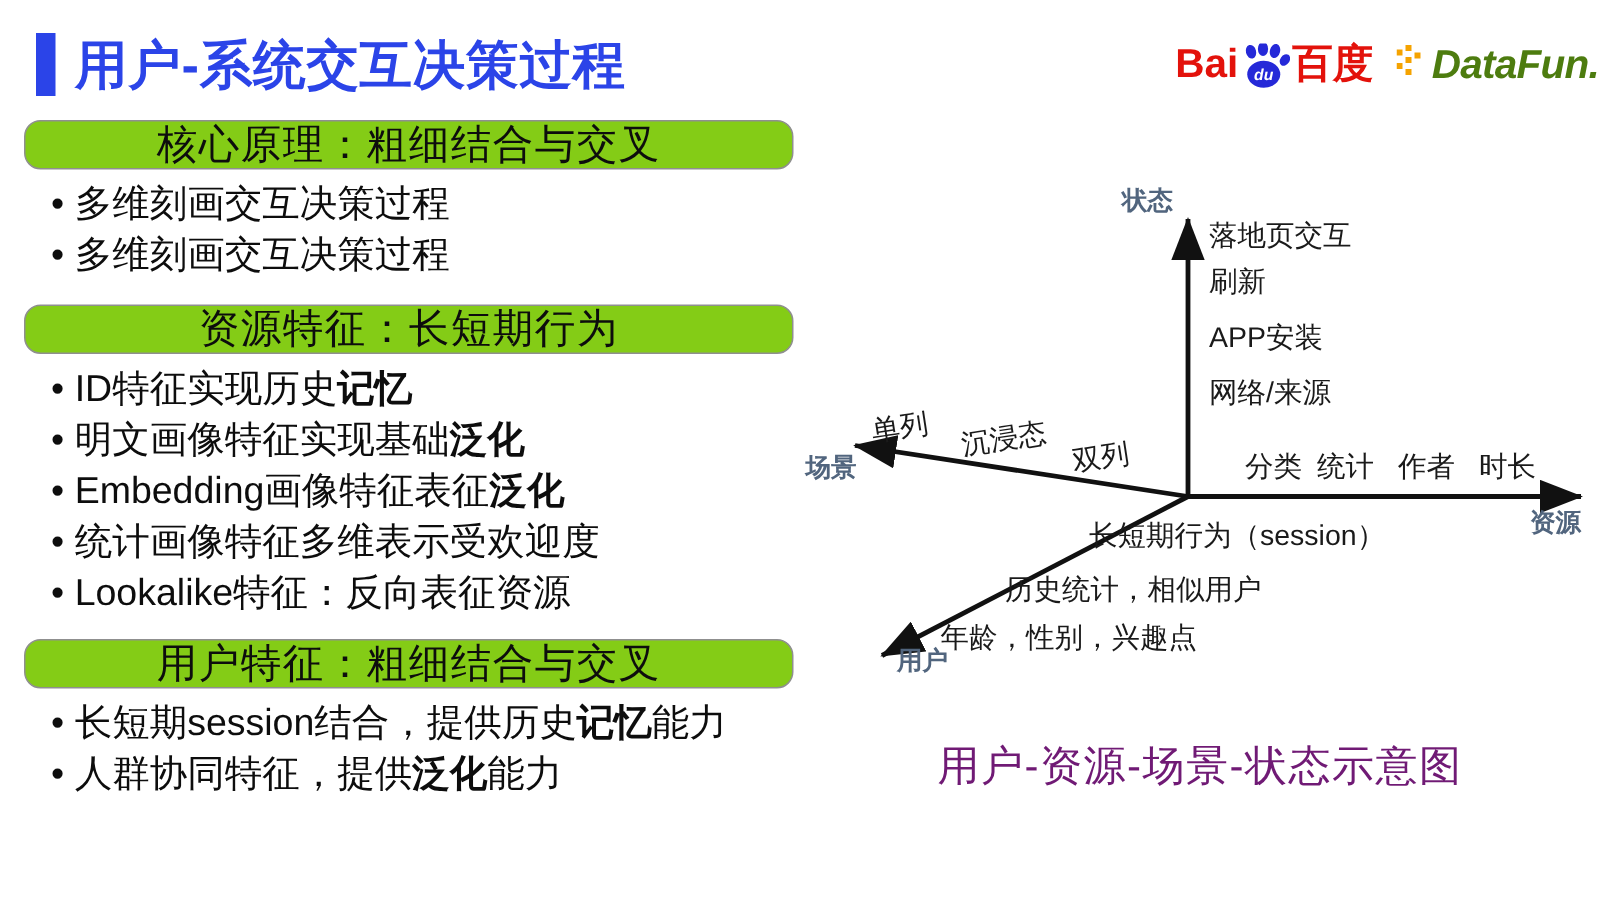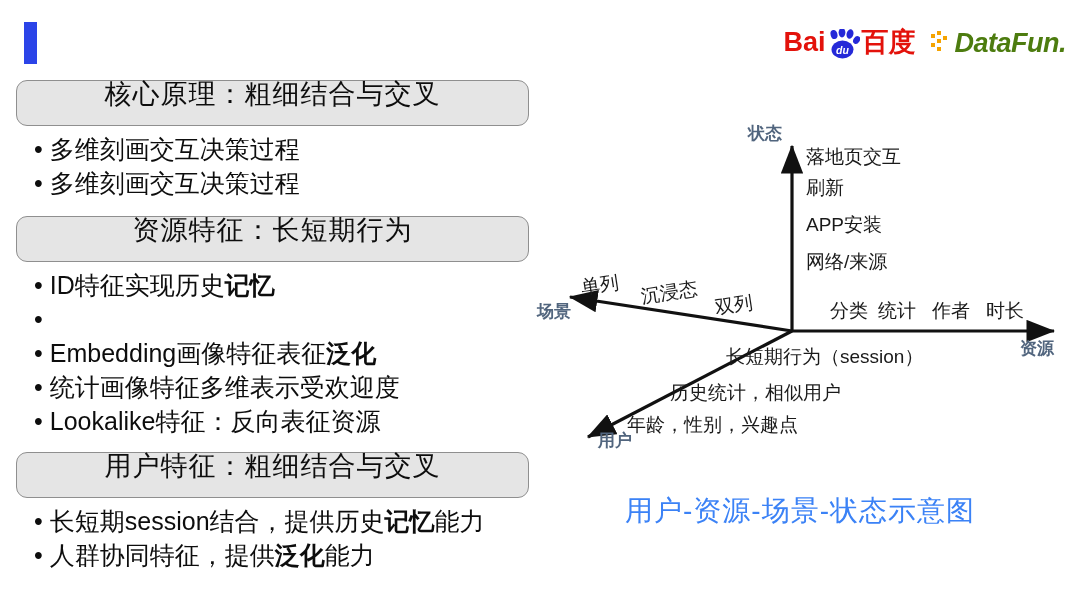--- a/index.html
+++ b/index.html
@@ -78,25 +78,26 @@
 
   
   #left-col {
     position: absolute;
     left: 0;
     top: 78px;
     width: 545px;
   }
   .section-header {
     margin: 0 16px 4px 16px;
-    height: 46px;
-    background: #e5e5e5;
+    height: 33px;
+    background: #84cc16;
     border: 1px solid #8f8f8f;
     border-radius: 11px;
     display: flex;
+    align-items: center;
     justify-content: center;
     box-sizing: border-box;
   }
   .section-header-label {
     font-size: 27px;
     color: #0d0d0d;
     letter-spacing: 1px;
     line-height: 1;
   }
   .bullet-list {
@@ -146,29 +147,30 @@
     font-family: "Liberation Sans", "DejaVu Sans", sans-serif;
     font-size: 19px;
   }
   #diagram-caption {
     position: absolute;
     left: 520px;
     top: 492px;
     width: 560px;
     text-align: center;
     font-size: 28px;
-    color: #3b82f6;
+    color: #701a75;
     letter-spacing: 1px;
   }
 </style>
 </head>
 <body>
 
 <div id="slide-title">
   <div id="title-accent-bar"></div>
+  <div id="title-text">用户-系统交互决策过程</div>
 </div>
 
 <div id="logo-row">
 
   <div class="baidu-logo">
     <span>Bai</span>
     <span class="baidu-paw-wrap">
       <svg width="34" height="30" viewBox="0 0 34 30">
         <ellipse cx="8" cy="5.5" rx="3.4" ry="4.6" fill="#2529d8" transform="rotate(-15 8 5.5)"></ellipse>
         <ellipse cx="16" cy="3.6" rx="3.4" ry="4.8" fill="#2529d8"></ellipse>
@@ -216,20 +218,21 @@
   <div class="section-header" id="header-res">
     <span class="section-header-label">资源特征：长短期行为</span>
   </div>
   <ul class="bullet-list">
     <li class="bullet-item">
       <span class="bullet-dot">•</span>
       <span class="bullet-text"><span>ID特征实现历史</span><b>记忆</b></span>
     </li>
     <li class="bullet-item">
       <span class="bullet-dot">•</span>
+      <span class="bullet-text"><span>明文画像特征实现基础</span><b>泛化</b></span>
     </li>
     <li class="bullet-item">
       <span class="bullet-dot">•</span>
       <span class="bullet-text"><span>Embedding画像特征表征</span><b>泛化</b></span>
     </li>
     <li class="bullet-item">
       <span class="bullet-dot">•</span>
       <span class="bullet-text"><span>统计画像特征多维表示受欢迎度</span></span>
     </li>
     <li class="bullet-item">

